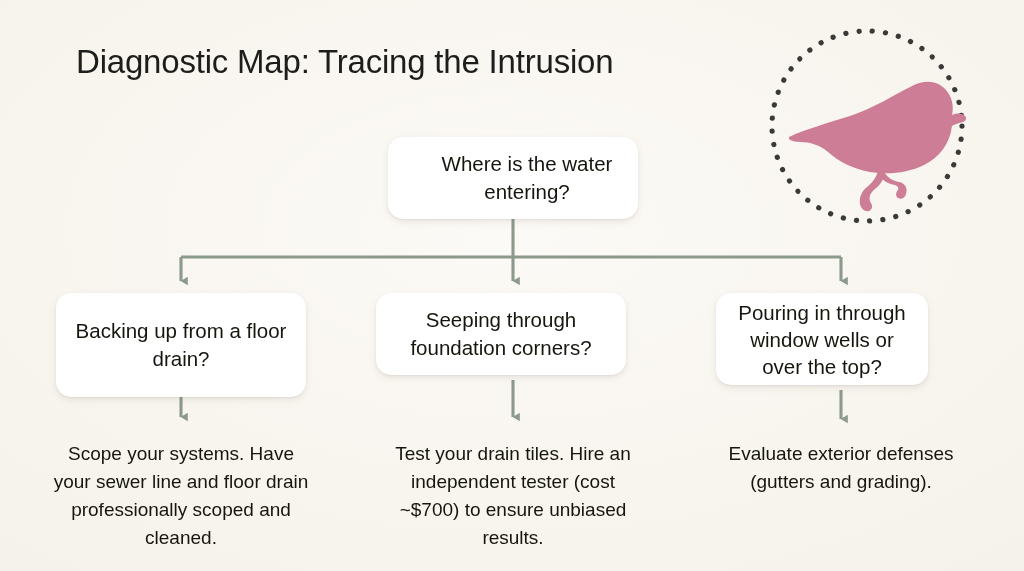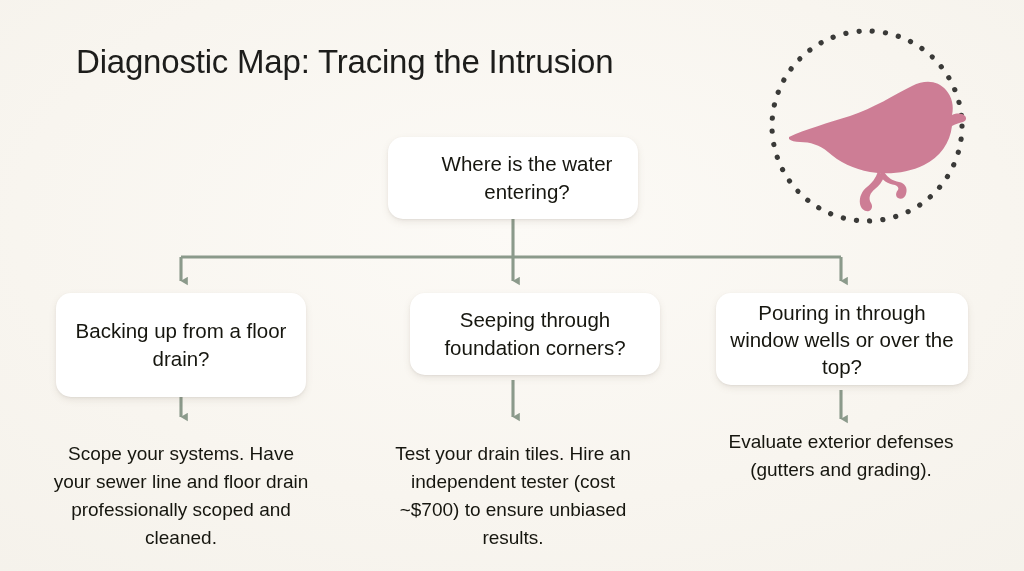--- a/index.html
+++ b/index.html
@@ -67,36 +67,36 @@
   }
   .node-label {
     font-size: 20.5px;
     line-height: 28px;
     color: #16160f;
     padding: 0 14px;
   }
 
   #node-root   { left: 388px; top: 137px; width: 250px; height: 82px; padding-left: 28px; }
   #node-left   { left: 56px;  top: 293px; width: 250px; height: 104px; }
-  #node-mid    { left: 410px; top: 293px; width: 250px; height: 82px; }
-  #node-right  { left: 716px; top: 293px; width: 252px; height: 92px; }
+  #node-mid    { left: 376px; top: 293px; width: 250px; height: 82px; }
+  #node-right  { left: 716px; top: 293px; width: 212px; height: 92px; }
 
   #node-right .node-label { line-height: 27px; }
 
   
   .outcome {
     position: absolute;
     text-align: center;
     font-size: 19px;
     line-height: 28px;
     color: #16160f;
   }
   #outcome-left  { left: 52px;  top: 440px; width: 258px; }
   #outcome-mid   { left: 384px; top: 440px; width: 258px; }
-  #outcome-right { left: 712px; top: 428px; width: 258px; }
+  #outcome-right { left: 712px; top: 440px; width: 258px; }
 </style>
 </head>
 <body>
 
 <div id="canvas">
 
   <div id="page-title">Diagnostic Map: Tracing the Intrusion</div>
 
   <div id="logo-badge">
     <svg viewBox="0 0 202 202" xmlns="http://www.w3.org/2000/svg">

